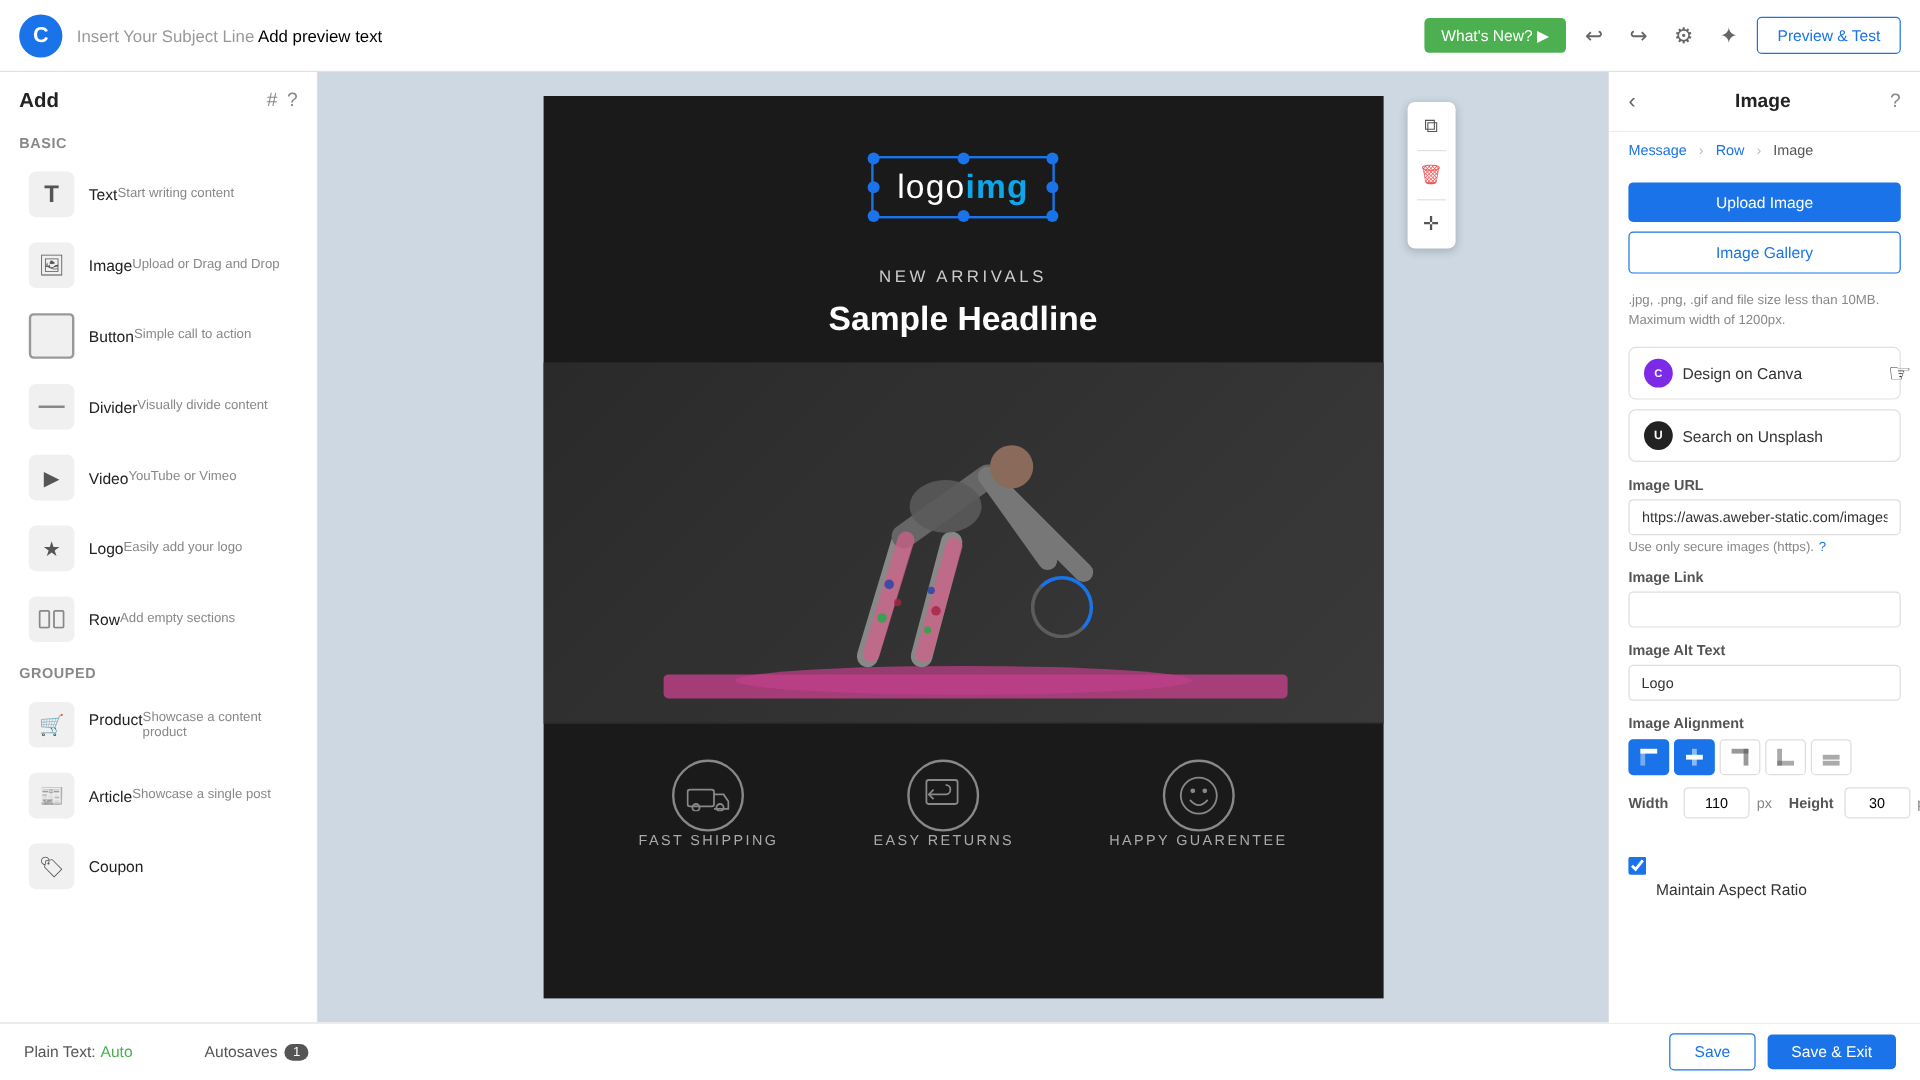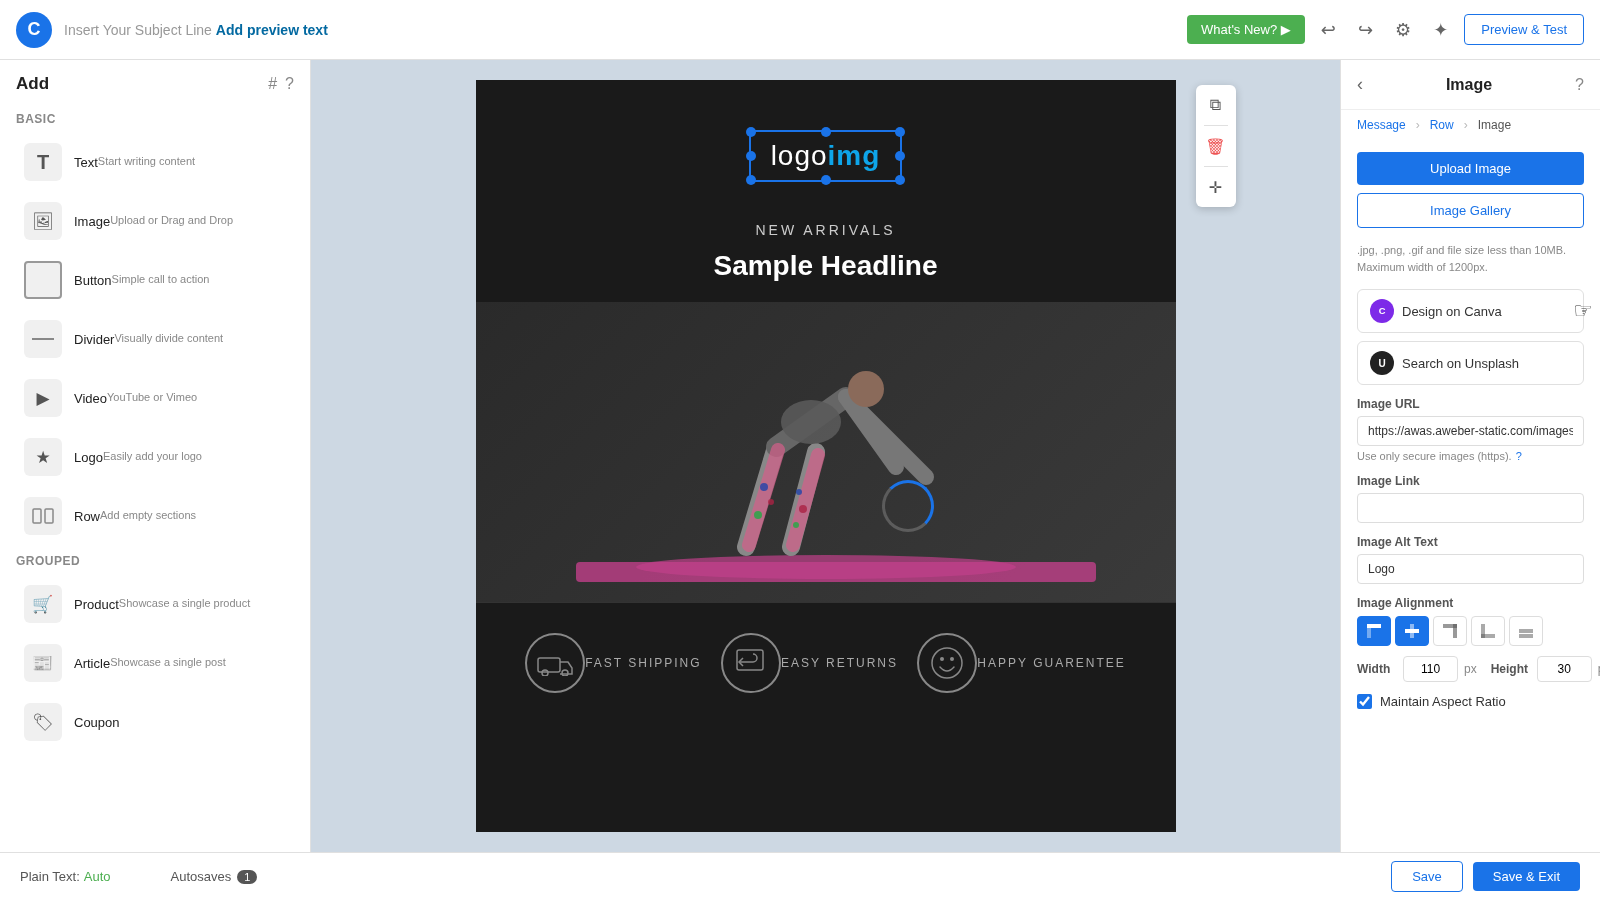--- a/index.html
+++ b/index.html
@@ -66,21 +66,21 @@
 
     
     .main {
       display: flex;
       flex: 1;
       overflow: hidden;
     }
 
     
     .sidebar {
-      width: 311px;
+      width: 265px;
       background: #fff;
       border-right: 1px solid #e0e0e0;
       overflow-y: auto;
       flex-shrink: 0;
     }
     .sidebar-header {
       display: flex;
       align-items: center;
       justify-content: space-between;
       padding: 14px 16px 10px;
@@ -246,21 +246,21 @@
       border-radius: 50%;
     }
     .email-features {
       display: flex;
       justify-content: space-around;
       padding: 30px 40px;
       border-top: 1px solid #333;
     }
     .feature-item {
       display: flex;
-      flex-direction: row;
+      flex-direction: column;
       align-items: center;
       gap: 0;
     }
     .feature-icon {
       width: 60px; height: 60px;
       border: 2px solid #888;
       border-radius: 50%;
       display: flex; align-items: center; justify-content: center;
       color: #aaa;
       font-size: 24px;
@@ -426,21 +426,21 @@
     }
     .size-unit { font-size: 12px; color: #888; }
 
     .checkbox-row {
       display: flex;
       align-items: center;
       gap: 8px;
       margin-top: 12px;
     }
     .checkbox-row input[type=checkbox] { accent-color: #1a73e8; width: 15px; height: 15px; }
-    .checkbox-label { font-size: 13px; color: #333; }
+    .checkbox-label { font-size: 13px; color: #333; margin-top: 40px; }
 
     
     .bottombar {
       height: 48px;
       background: #fff;
       border-top: 1px solid #e0e0e0;
       display: flex;
       align-items: center;
       justify-content: space-between;
       padding: 0 20px;
@@ -494,21 +494,21 @@
   </style>
 </head>
 <body>
 
 <div class="topbar">
   <div class="topbar-logo">
     <span>C</span>
   </div>
   <div class="topbar-subject">
     <span>Insert Your Subject Line</span>
-    <span style="color:#0369a1;font-weight:bold;">Add preview text</span>
+    <span style="color:#000000;">Add preview text</span>
   </div>
   <div class="topbar-actions">
     <button class="btn-whats-new">What's New? ▶</button>
     <button class="topbar-icon-btn" title="Undo">↩</button>
     <button class="topbar-icon-btn" title="Redo">↪</button>
     <button class="topbar-icon-btn" title="Settings">⚙</button>
     <button class="topbar-icon-btn" title="Personalize">✦</button>
     <button class="btn-preview">Preview &amp; Test</button>
   </div>
 </div>
@@ -584,21 +584,21 @@
         <span class="sidebar-item-desc">Add empty sections</span>
       </div>
     </div>
 
     <div class="sidebar-section-label">Grouped</div>
 
     <div class="sidebar-item">
       <div class="sidebar-item-icon">🛒</div>
       <div class="sidebar-item-text">
         <span class="sidebar-item-name">Product</span>
-        <span class="sidebar-item-desc">Showcase a single product</span>
+        <span class="sidebar-item-desc">Showcase a content product</span>
       </div>
     </div>
     <div class="sidebar-item">
       <div class="sidebar-item-icon">📰</div>
       <div class="sidebar-item-text">
         <span class="sidebar-item-name">Article</span>
         <span class="sidebar-item-desc">Showcase a single post</span>
       </div>
     </div>
     <div class="sidebar-item">

